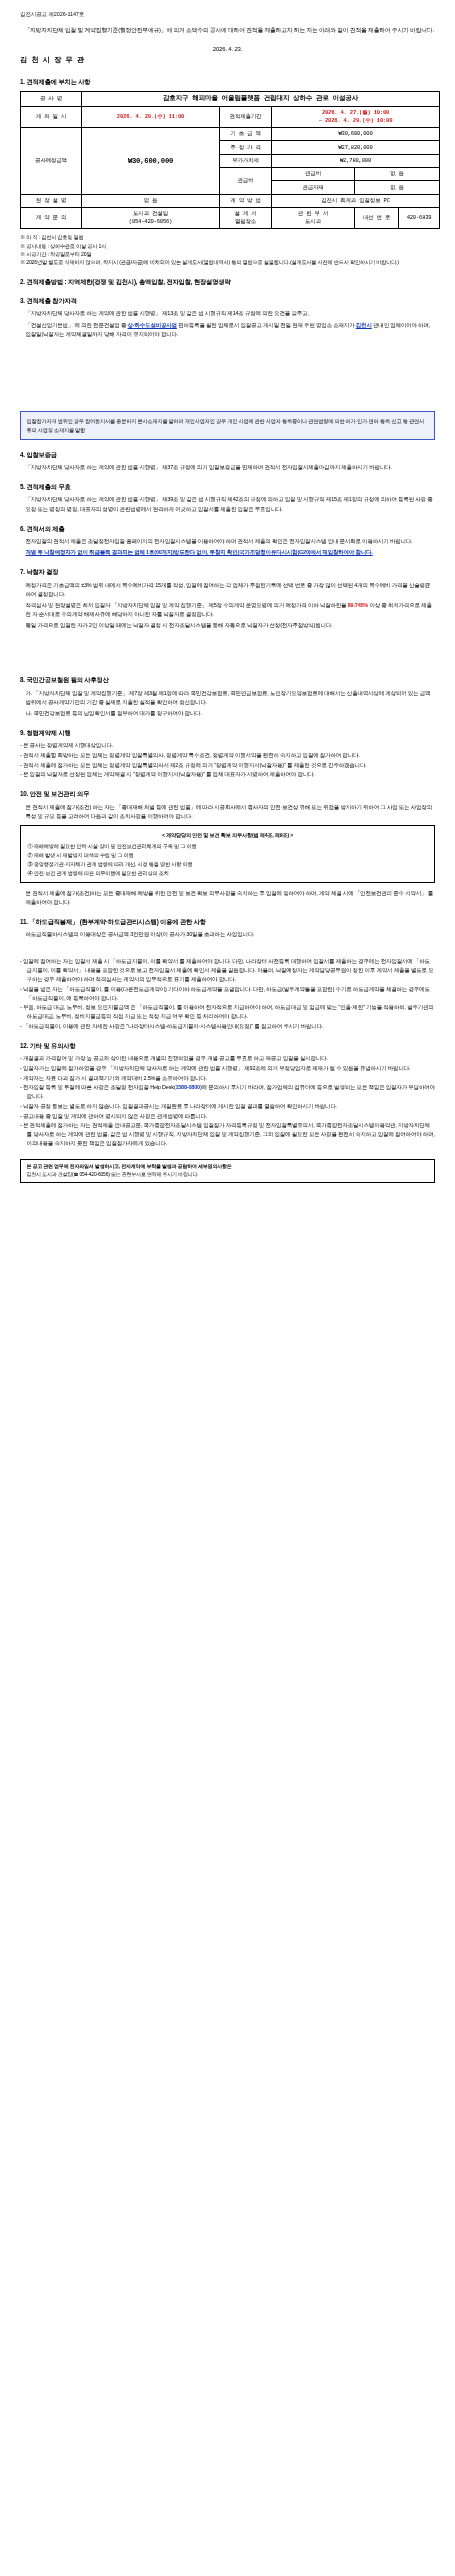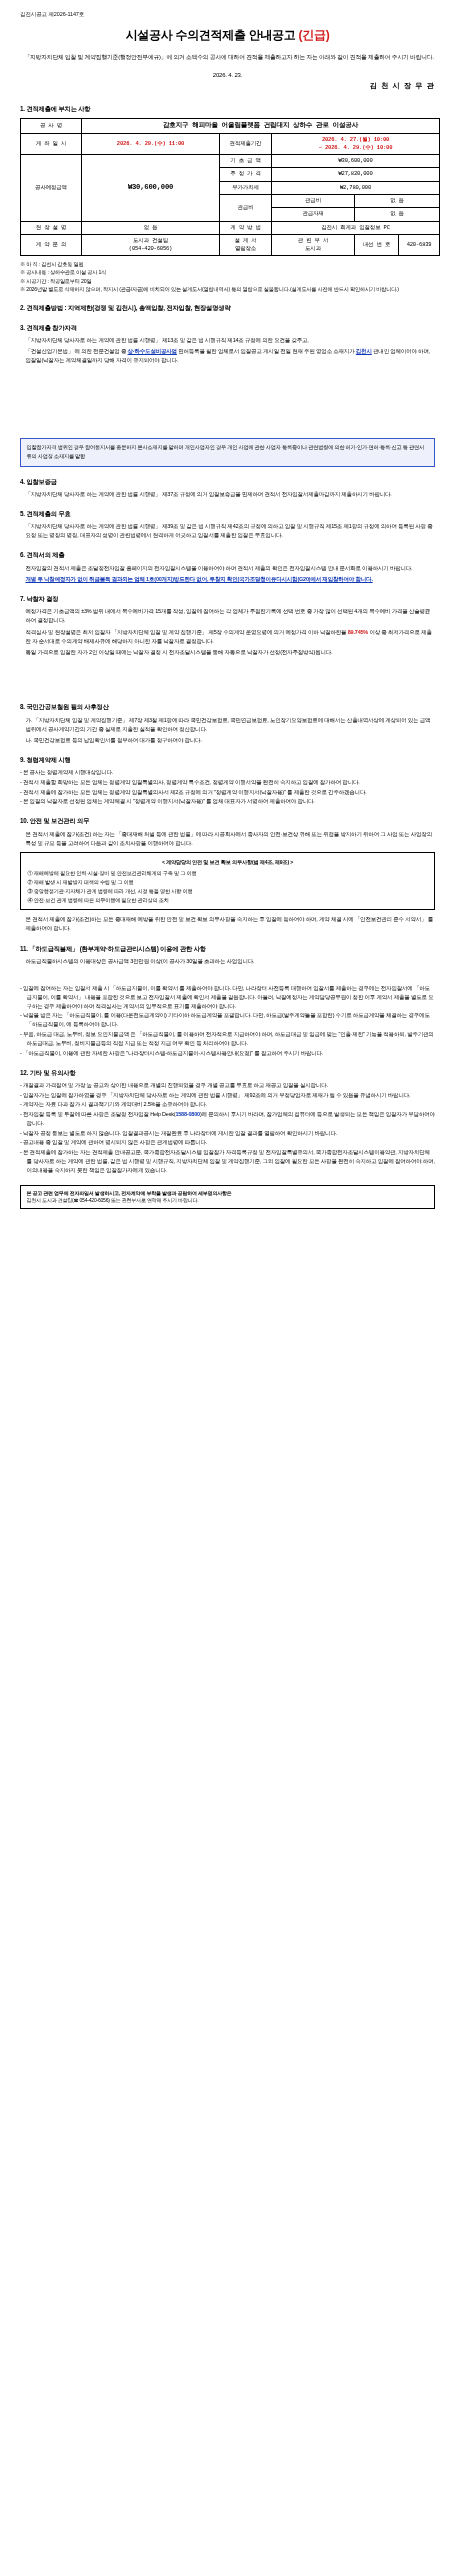--- a/index.html
+++ b/index.html
@@ -48,21 +48,21 @@
     margin: 0 0 7.7px 0;
     text-indent: 4.4px;
   }
   .date-line {
     text-align: center;
     font-size: 6px;
     margin: 8.8px 0 1.1px 0;
     letter-spacing: -0.2px;
   }
   .signer {
-    text-align: right;
+    text-align: left;
     font-size: 7.2px;
     font-weight: bold;
     letter-spacing: 1.1px;
     margin: 0 0 12px 0;
   }
   h3.sec {
     font-size: 6.3px;
     font-weight: bold;
     margin: 10px 0 3.9px 0;
     letter-spacing: -0.2px;
@@ -171,24 +171,20 @@
   }
 </style>
 </head>
 <body>
 
 <div class="page">
   <div class="inner">
 
     <div class="doc-no">김천시공고 제2026-1147호</div>
 
-    <div class="doc-title">
-      <span>시설공사 수의견적제출 안내공고</span>
-      <span class="urgent">(긴급)</span>
-    </div>
 
     <p class="intro">「지방자치단체 입찰 및 계약집행기준(행정안전부예규)」에 의거 소액수의 공사에 대하여 견적을 제출하고자 하는 자는 아래와 같이 견적을 제출하여 주시기 바랍니다.</p>
 
     <div class="date-line">2026. 4. 23.</div>
     <div class="signer">김 천 시 장 무 관</div>
 
     <h3 class="sec">1. 견적제출에 부치는 사항</h3>
 
     <table class="grid">
       <colgroup>

